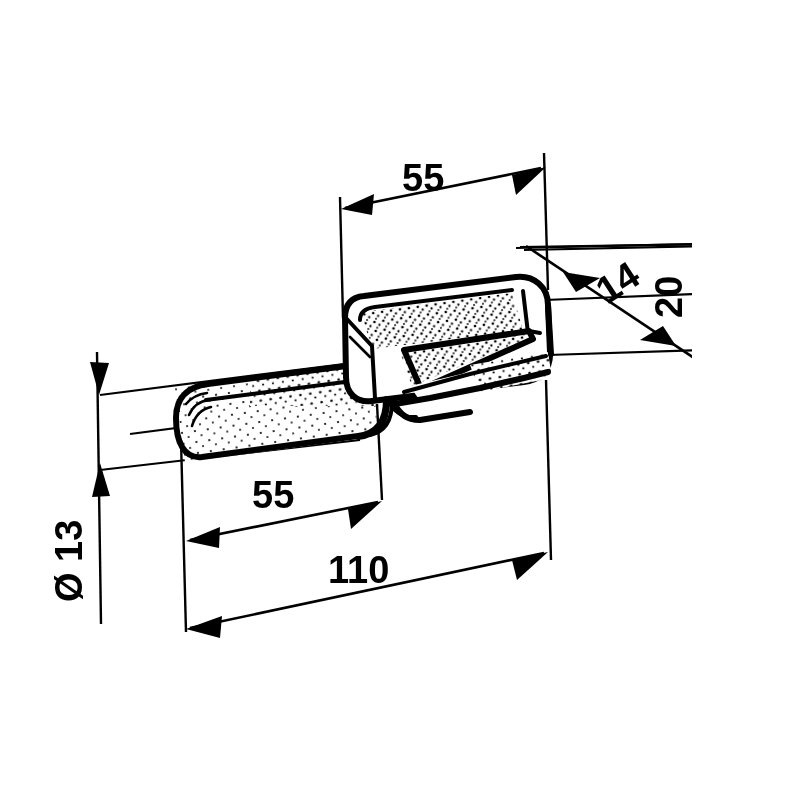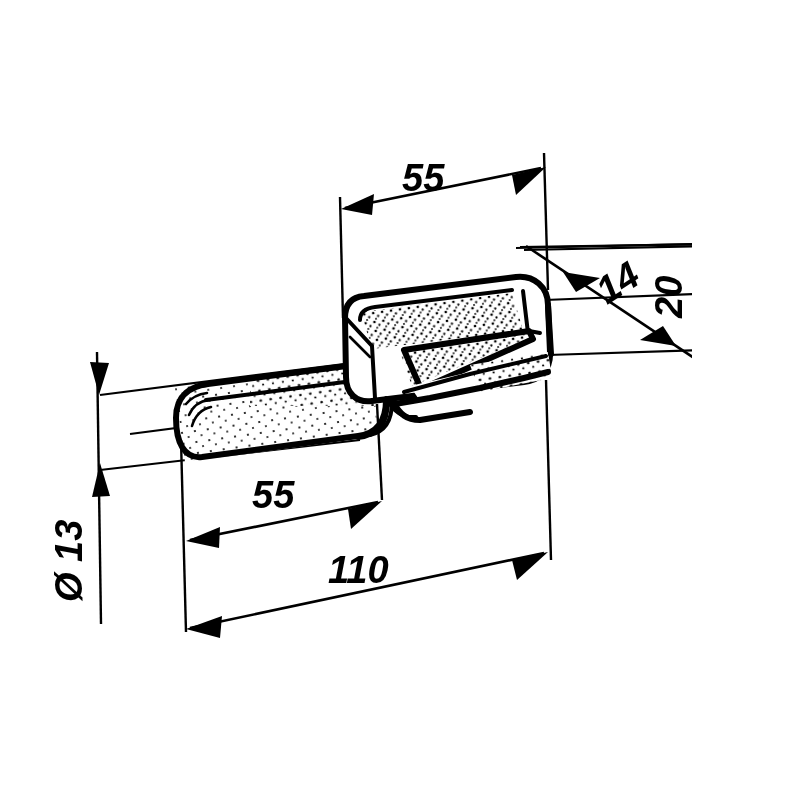--- a/index.html
+++ b/index.html
@@ -7,21 +7,20 @@
     padding: 0;
     background: #ffffff;
   }
   #drawing-root {
     position: relative;
     width: 692px;
     height: 800px;
     background: #ffffff;
     font-family: "Liberation Sans", sans-serif;
     overflow: hidden;
-    font-style: italic;
   }
   svg#technical-drawing {
     display: block;
     width: 800px;
     height: 800px;
   }
   .dim-text {
     font-family: "Liberation Sans", sans-serif;
     font-weight: bold;
     font-size: 38px;

